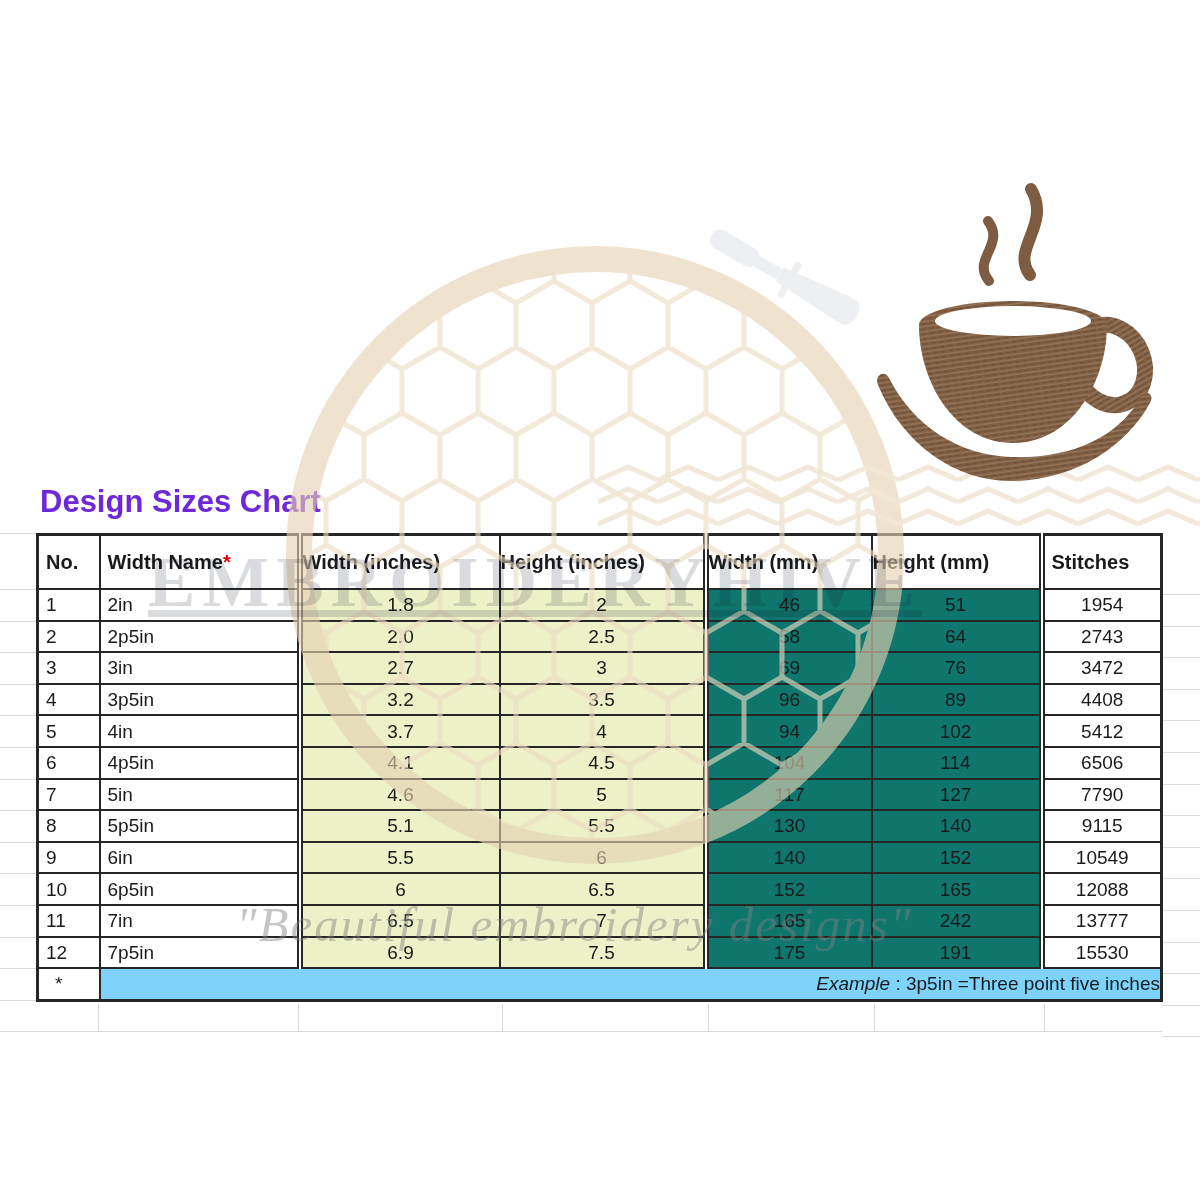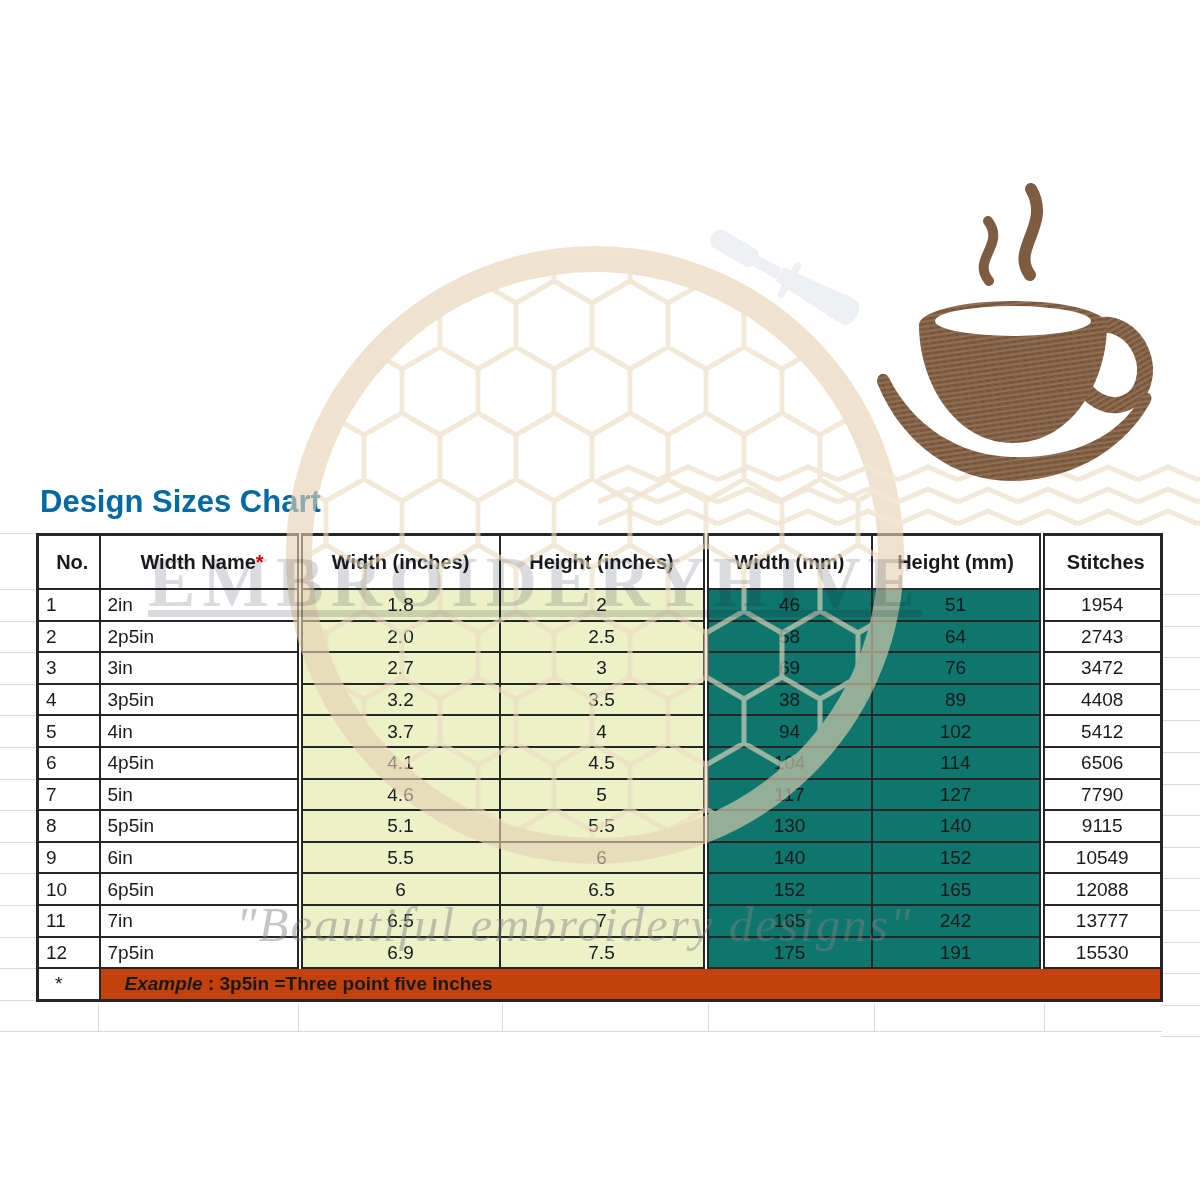--- a/index.html
+++ b/index.html
@@ -10,37 +10,37 @@
   
   .grid-left{position:absolute;left:0;top:589px;width:36px;height:446px;
     background:repeating-linear-gradient(to bottom,#dadada 0 1px,transparent 1px 31.6px);}
   .grid-right{position:absolute;left:1162px;top:594px;width:38px;height:446px;
     background:repeating-linear-gradient(to bottom,#dadada 0 1px,transparent 1px 31.6px);}
   .grid-top-left{position:absolute;left:0;top:533px;width:36px;height:1px;background:#dadada;}
   .grid-bottom-line{position:absolute;left:0;top:1031px;width:1162px;height:1px;background:#dadada;}
   .stub{position:absolute;top:1004px;height:27px;width:1px;background:#dadada;}
 
   
-  .title{position:absolute;left:40px;top:484px;font-size:31px;font-weight:bold;color:#0369a1;letter-spacing:0px;}
+  .title{position:absolute;left:40px;top:484px;font-size:31px;font-weight:bold;color:#6d28d9;letter-spacing:0px;}
 
   
   table.sizes{position:absolute;left:36px;top:533px;width:1124px;border-collapse:collapse;
     table-layout:fixed;border:3px solid #262626;}
   .sizes th,.sizes td{border:2px solid #262626;padding:0;white-space:nowrap;overflow:hidden;color:#1a1a1a;}
-  .sizes th{height:52px;font-size:20px;font-weight:bold;text-align:center;background:rgba(255,255,255,0.95);}
+  .sizes th{height:52px;font-size:20px;font-weight:bold;text-align:left;background:rgba(255,255,255,0.95);}
   .sizes td{height:29.6px;font-size:19px;line-height:29px;}
   .al{text-align:left;padding-left:7px !important;}
   .ac{text-align:center;}
   .bg-in{background:#ecf1c8;}
   .bg-mm{background:#0f766e;}
   .bg-wh{background:#ffffff;}
   .gsep{border-left:6px double #262626 !important;}
   .red{color:#e20000;}
   .fn-marker{text-align:left;padding-left:16px !important;font-size:17px;background:#ffffff;}
-  .fn-cell{text-align:left;padding-left:24px !important;background:#c2410c;font-size:19.5px;font-weight:bold;}
+  .fn-cell{text-align:right;padding-left:24px !important;background:#7dd3fc;font-size:19.5px;}
   .fn-cell i{font-style:italic;}
 
   
   .wm{pointer-events:none;position:absolute;z-index:5;}
   .wm-brand{left:148px;top:542px;font-family:"Liberation Serif",serif;font-size:71px;font-weight:bold;
     letter-spacing:7px;color:#0f172a;opacity:0.15;text-decoration:underline;}
   .wm-tagline{left:236px;top:896px;font-family:"Liberation Serif",serif;font-style:italic;
     font-size:49px;letter-spacing:2px;color:#808080;opacity:0.45;}
 
   
@@ -107,21 +107,21 @@
     <td class="ac bg-in">3</td>
     <td class="ac bg-mm gsep">69</td>
     <td class="ac bg-mm">76</td>
     <td class="ac bg-wh gsep">3472</td>
   </tr>
   <tr>
     <td class="al bg-wh">4</td>
     <td class="al bg-wh">3p5in</td>
     <td class="ac bg-in gsep">3.2</td>
     <td class="ac bg-in">3.5</td>
-    <td class="ac bg-mm gsep">38</td>
+    <td class="ac bg-mm gsep">96</td>
     <td class="ac bg-mm">89</td>
     <td class="ac bg-wh gsep">4408</td>
   </tr>
   <tr>
     <td class="al bg-wh">5</td>
     <td class="al bg-wh">4in</td>
     <td class="ac bg-in gsep">3.7</td>
     <td class="ac bg-in">4</td>
     <td class="ac bg-mm gsep">94</td>
     <td class="ac bg-mm">102</td>

